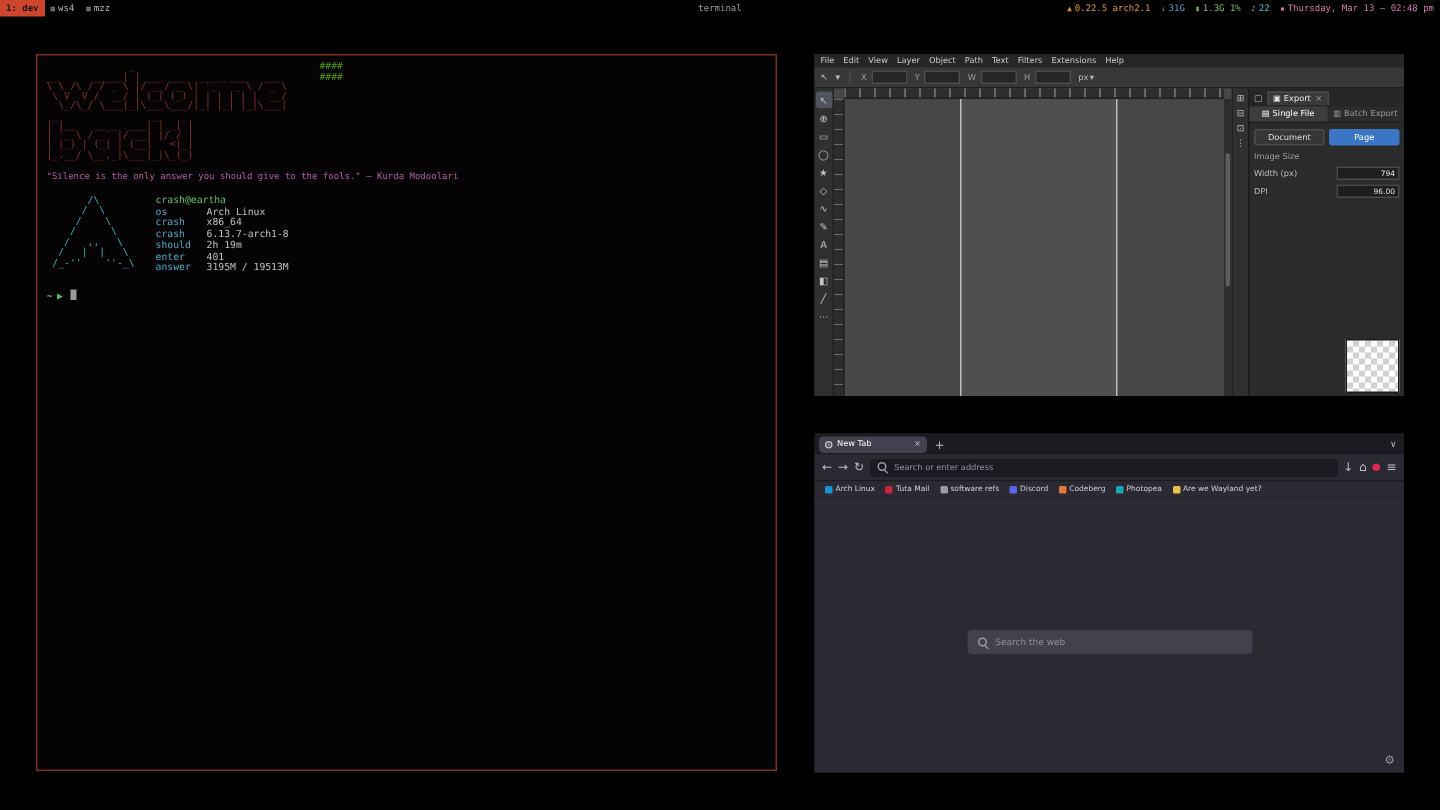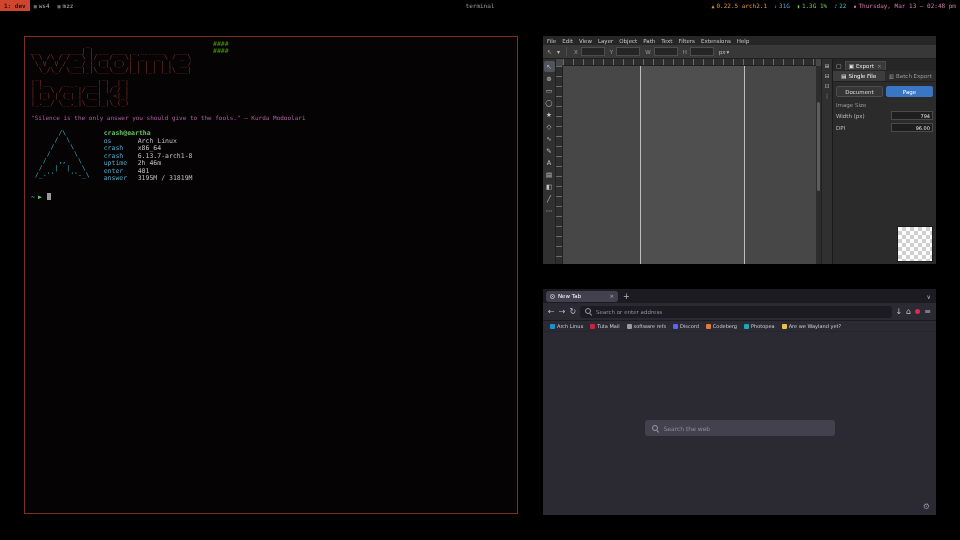--- a/index.html
+++ b/index.html
@@ -23,21 +23,21 @@
   #term{position:absolute;left:24px;top:36px;width:494px;height:478px;
     background:#050304;border:1px solid #7c2f20;padding:4px 6px;
     font-family:"DejaVu Sans Mono",monospace;color:#c0c0c0}
   #term pre{font-family:inherit}
   .art{font-size:6.5px;line-height:6.5px;color:#8a3324;position:relative;white-space:pre}
   .art-accent{position:absolute;left:182px;top:0;color:#4e9a06;font-size:6.5px;line-height:6.5px;white-space:pre}
   .quote{margin-top:8px;font-size:6px;color:#b05fa0}
   .fetch{display:flex;gap:14px;margin-top:9px}
   .logo{font-size:6.5px;line-height:7px;color:#33b5c4;white-space:pre}
   .finfo{font-size:6.5px;line-height:7.5px}
-  .userhost{color:#62c25e;font-weight:bold}
+  .userhost{color:#62c25e;font-weight:normal}
   .fl{color:#4fa8c7;display:inline-block;width:34px}
   .fv{color:#c0c0c0}
   .promptline{margin-top:10px;font-size:6.5px;display:flex;align-items:center;gap:3px}
   .ppath{color:#c0c0c0}.parrow{color:#62c25e}
   .cursor{display:inline-block;width:4px;height:7px;background:#9a9a9a;margin-left:2px}
 
   
   #ink{position:absolute;left:543px;top:36px;width:393px;height:228px;background:#2c2c2c;
     display:flex;flex-direction:column;font-size:5.5px;color:#c8c8c8}
   .ink-menubar{height:9px;background:#262626;display:flex;align-items:center;gap:6px;padding:0 4px}
@@ -179,23 +179,23 @@
      /    \
     /      \
    /   ,,   \
   /   |  |   \
  /_-''    ''-_\</pre>
     <div class="finfo">
       <div class="userhost">crash@eartha</div>
       <div><span class="fl">os</span><span class="fv">Arch Linux</span></div>
       <div><span class="fl">crash</span><span class="fv">x86_64</span></div>
       <div><span class="fl">crash</span><span class="fv">6.13.7-arch1-8</span></div>
-      <div><span class="fl">uptime</span><span class="fv">2h 46m</span></div>
+      <div><span class="fl">should</span><span class="fv">2h 19m</span></div>
       <div><span class="fl">enter</span><span class="fv">401</span></div>
-      <div><span class="fl">answer</span><span class="fv">3195M / 31819M</span></div>
+      <div><span class="fl">answer</span><span class="fv">3195M / 19513M</span></div>
     </div>
   </div>
   <div class="promptline">
     <span class="ppath">~</span>
     <span class="parrow">▶</span>
     <span class="cursor"></span>
   </div>
 </div>
 
 <div id="ink">

